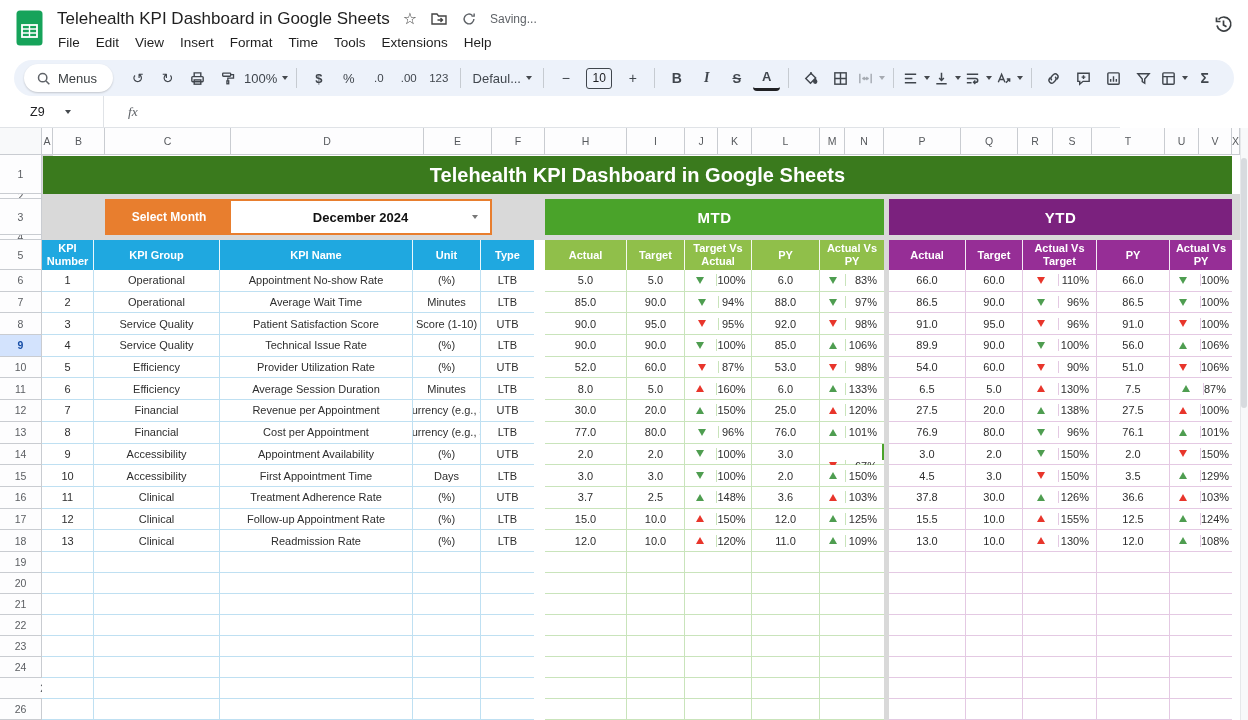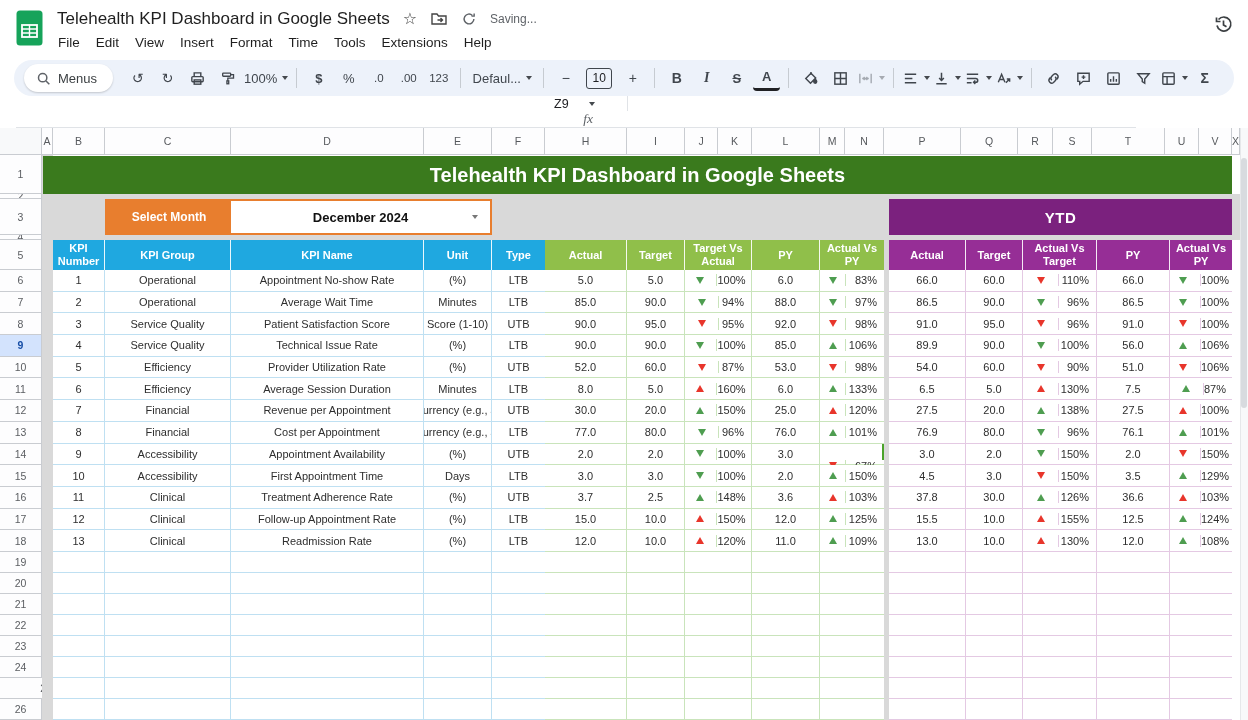--- a/index.html
+++ b/index.html
@@ -33,22 +33,22 @@
     border-top:4px solid #45494e; margin-left:2px; }
   .fsbox { width:26px; height:21px; border:1.5px solid #40464d; border-radius:3px; display:flex;
     align-items:center; justify-content:center; font-size:12px; color:#202124; margin:0 4px; }
   .b { font-weight:bold; }
   .i { font-style:italic; font-family:"Liberation Serif",serif; font-weight:bold; }
   .strike { text-decoration:line-through; font-weight:bold; font-size:13px; }
   .tcolor { font-weight:bold; border-bottom:3px solid #202124; line-height:1; padding-bottom:1px; font-size:13px; }
   .dim { opacity:.42; }
 
   
-  .fbar { position:absolute; left:16px; top:96px; width:1120px; height:32px; background:#fff;
-    border-bottom:1px solid #e0e3e7; display:flex; align-items:center;flex-direction:column; }
+  .fbar { position:absolute; left:0; top:96px; width:1120px; height:32px; background:#fff;
+    border-bottom:1px solid #e0e3e7; display:flex; align-items:center; }
   .namebox { width:104px; height:100%; display:flex; align-items:center; padding-left:30px; gap:18px;
     border-right:1px solid #e0e3e7; font-size:12.5px; color:#202124; }
   .fx { font-family:"Liberation Serif",serif; font-style:italic; color:#5f6368; font-size:13.5px; margin-left:24px; }
 
   
   .corner { position:absolute; left:0; top:128px; width:42px; height:27px; background:#f8f9fa;
     border-right:1px solid #c9ccd1; border-bottom:1px solid #c9ccd1; }
   #colheaders { position:absolute; left:42px; top:128px; height:27px; display:flex; }
   .chc { height:27px; flex:none; display:flex; align-items:center; justify-content:center; font-size:10.5px;
     color:#575a5e; background:#fdfdfe; border-right:1px solid #c9ccd1; border-bottom:1px solid #c9ccd1; overflow:hidden; }
@@ -71,21 +71,21 @@
   .monthval .caret { position:absolute; right:12px; border-top-color:#777; }
   .secthdr { position:absolute; top:199px; height:36px; color:#fff; font-weight:bold; font-size:15px;
     display:flex; align-items:center; justify-content:center; letter-spacing:.5px; }
   #mtdhdr { left:545px; width:339px; background:#4aa32a; }
   #ytdhdr { left:889px; width:343px; background:#7b217e; }
 
   
   .tbl { position:absolute; top:240px; height:480px; display:grid; background:#fff;
     grid-template-rows:30px repeat(13,21.7px) repeat(8,21px);
     box-shadow:inset 0 0 0 2px var(--bd); }
-  #tleft { --bd:#29abe2; --hd:#1fa8e0; --ln:#bfe0f2; left:53px;  width:492px; }
+  #tleft { --bd:#29abe2; --hd:#1fa8e0; --ln:#bfe0f2; left:42px;  width:492px; }
   #tmtd  { --bd:#4aa32a; --hd:#90bf4a; --ln:#c9e4bb; left:545px; width:339px; }
   #tytd  { --bd:#7b217e; --hd:#962e96; --ln:#e4c9e3; left:889px; width:343px; }
   .hc { background:var(--hd); color:#fff; font-weight:bold; font-size:11px; line-height:1.15;
     display:flex; align-items:center; justify-content:center; text-align:center;
     border-right:1px solid rgba(255,255,255,.9); padding:0 2px; }
   .dc { border-right:1px solid var(--ln); border-bottom:1px solid var(--ln); font-size:11px; color:#2e2e2e;
     display:flex; align-items:center; justify-content:center; background:#fff; }
   .dc.clip { white-space:nowrap; overflow:hidden; }
   .dc.vs { display:grid; padding:0; }
   .aw { display:flex; align-items:center; justify-content:center; }
@@ -352,20 +352,21 @@
 
   <div class="banner">Telehealth KPI Dashboard in Google Sheets</div>
 
   <div class="monthgrp">
     <div class="monthlabel">Select Month</div>
     <div class="monthval">
       <span>December 2024</span>
       <span class="caret"></span>
     </div>
   </div>
+  <div class="secthdr" id="mtdhdr">MTD</div>
   <div class="secthdr" id="ytdhdr">YTD</div>
 
   <div class="tbl" id="tleft" style="grid-template-columns: 52px 126px 193px 68px 53px;">
       <div class="hc">KPI Number</div>
       <div class="hc">KPI Group</div>
       <div class="hc">KPI Name</div>
       <div class="hc">Unit</div>
       <div class="hc">Type</div>
       <div class="dc">1</div>
       <div class="dc">Operational</div>

